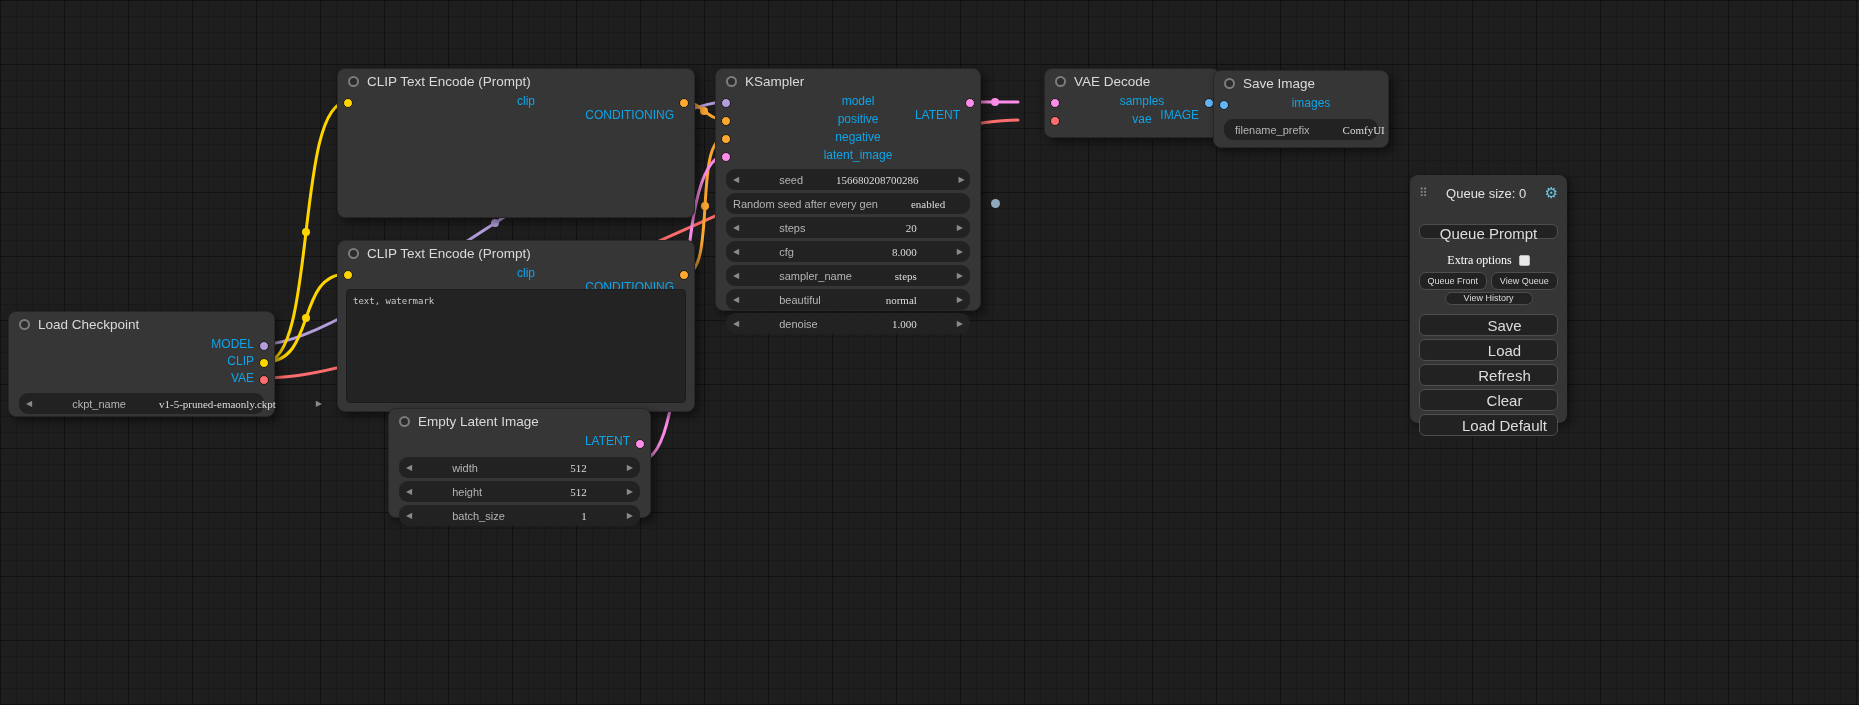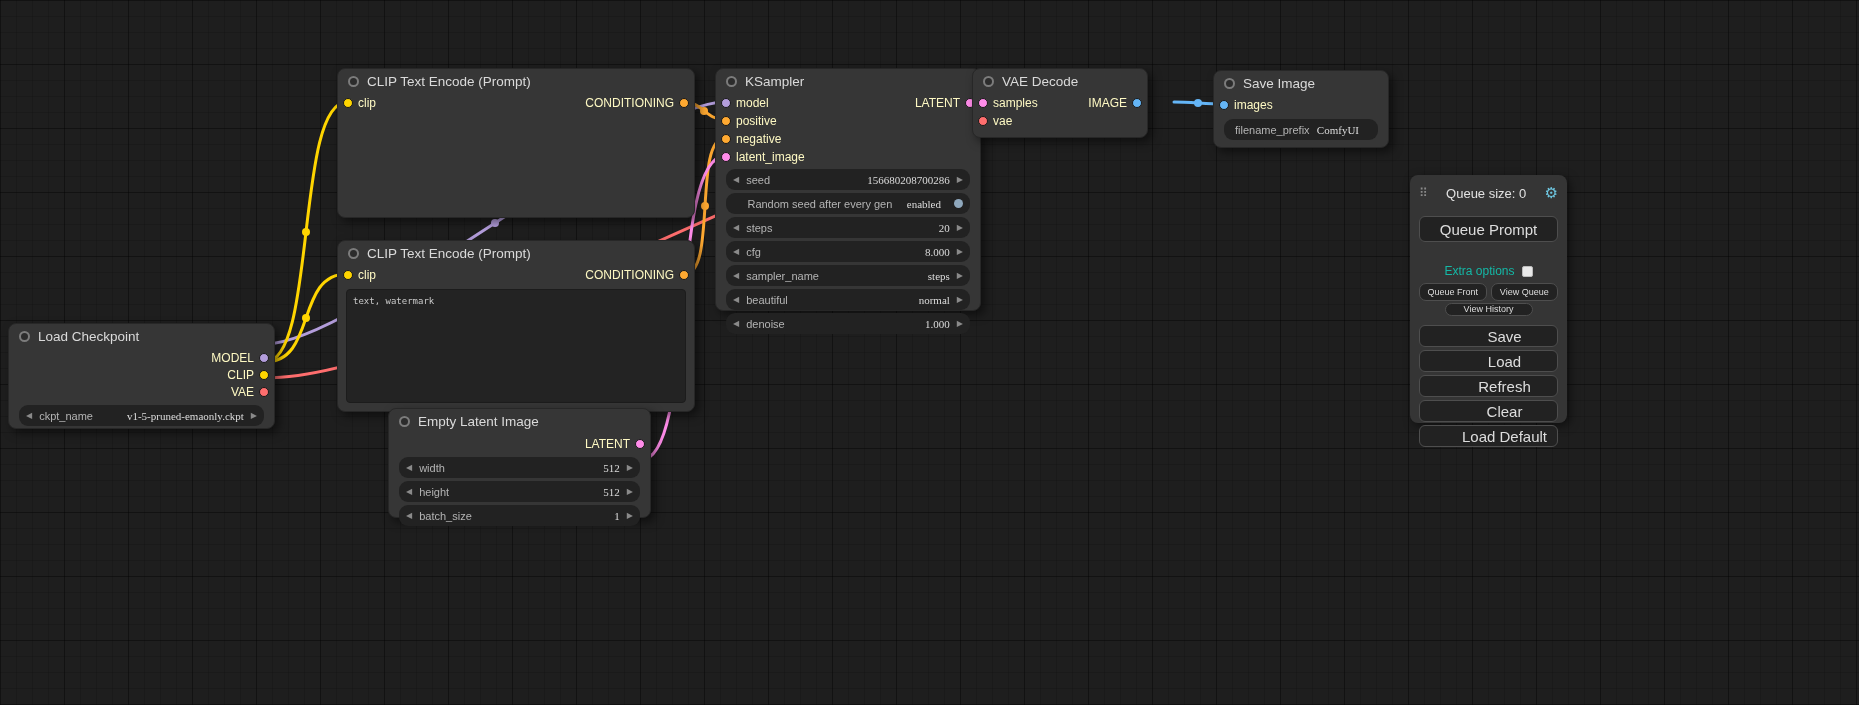--- a/index.html
+++ b/index.html
@@ -14,54 +14,54 @@
       linear-gradient(rgba(0,0,0,.12) 1px,transparent 1px),
       linear-gradient(90deg,rgba(0,0,0,.12) 1px,transparent 1px);
     background-size:64px 64px,64px 64px,16px 16px,16px 16px;
   }
   #wires{position:absolute;left:0;top:0;pointer-events:none;}
   .node{position:absolute;background:#363636;border:1px solid #272727;border-radius:8px;
         box-shadow:4px 4px 10px rgba(0,0,0,.5);color:#ccc;}
   .node-title{height:25px;display:flex;align-items:center;gap:8px;padding:0 10px;
               font-size:13.5px;color:#dadada;cursor:move;}
   .title-dot{width:11px;height:11px;border-radius:50%;background:#2c2c2c;border:2px solid #7c7c7c;flex:none;}
-  .slot-row{position:relative;height:18px;display:flex;align-items:center;font-size:12px;color:#fef9c3;}
+  .slot-row{position:relative;height:18px;display:flex;align-items:center;font-size:12px;color:#0ea5e9;flex-direction:column;}
   .slot-row.h17{height:17px;}
   .slot-row.h20{height:20px;}
   .slot-dot{width:10px;height:10px;border-radius:50%;border:1px solid #191919;
             position:absolute;top:50%;transform:translateY(-50%);}
   .dot-in{left:5px;}
   .dot-out{right:5px;}
   .in-label{margin-left:20px;}
   .out-label{margin-left:auto;margin-right:20px;}
   .widget{height:21px;background:#222;border-radius:9px;margin:3px 10px 0;display:flex;
-          align-items:center;padding:0 7px;font-size:11px;color:#9a9a9a;}
+          align-items:center;padding:0 7px;font-size:11px;color:#9a9a9a;gap:33px;}
   .widget .arrow{color:#8a8a8a;font-size:8px;line-height:1;cursor:pointer;flex:none;}
   .w-label{margin-left:7px;color:#b4b4b4;white-space:nowrap;}
   .w-value{margin-left:auto;margin-right:7px;color:#dcdcdc;white-space:nowrap;font-family:Liberation Serif, serif;}
   .w-center{flex:1;text-align:center;margin-left:0;}
   .toggle-dot{width:9px;height:9px;border-radius:50%;margin-left:6px;flex:none;cursor:pointer;}
   .prompt-box{position:absolute;left:8px;right:8px;bottom:8px;background:#232323;
               border:1px solid #1c1c1c;border-radius:4px;padding:5px 6px;
               font-family:"DejaVu Sans Mono",monospace;font-size:9px;line-height:1.5;
               color:#c9c9c9;white-space:pre-wrap;word-break:break-word;cursor:text;}
   
   #queue-panel{position:absolute;left:1410px;top:175px;width:157px;height:248px;
                background:#353535;border-radius:8px;box-shadow:3px 3px 10px rgba(0,0,0,.5);
                padding:8px 9px;color:#ddd;}
   .qp-header{display:flex;align-items:center;height:20px;font-size:13px;}
   .drag-handle{color:#8a8a8a;font-size:12px;cursor:grab;}
   .qp-size{flex:1;text-align:center;color:#e2e2e2;}
   .gear{color:#6ec6e0;font-size:15px;cursor:pointer;}
   .qp-btn{display:block;width:100%;background:#222;border:1px solid #4e4e4e;border-radius:6px;
           color:#ddd;font-family:inherit;cursor:pointer;text-align:center;}
-  .qp-btn.big{height:26px;font-size:15px;margin-top:13px;}
+  .qp-btn.big{height:15px;font-size:15px;margin-top:21px;}
   .qp-btn.mid{height:22px;font-size:15px;margin-top:3px;padding-left:32px;}
-  .qp-extra{height:18px;margin-top:20px;display:flex;align-items:center;justify-content:center;
-            gap:7px;font-size:12px;color:#14b8a6;}
+  .qp-extra{height:18px;margin-top:12px;display:flex;align-items:center;justify-content:center;
+            gap:7px;font-size:12px;color:#ffffff;font-family:Liberation Serif, serif;}
   .checkbox{width:11px;height:11px;background:#e9e9e9;border-radius:2px;border:1px solid #bbb;cursor:pointer;}
   .qp-small-row{display:flex;gap:4px;margin-top:3px;}
   .qp-btn.small{height:18px;font-size:9px;border-radius:7px;line-height:11px;padding:0;flex:1;}
   .qp-btn.history{height:13px;font-size:9px;border-radius:7px;line-height:11px;padding:0;
                   width:88px;margin:2px auto 0;}
   .mt10{margin-top:9px !important;}
 </style>
 </head>
 <body>
 
@@ -80,21 +80,21 @@
   <circle cx="495" cy="223" r="4" fill="#B39DDB"></circle>
   <circle cx="306" cy="232" r="4" fill="#FFD500"></circle>
   <circle cx="306" cy="318" r="4" fill="#FFD500"></circle>
   <circle cx="704" cy="111" r="4" fill="#FFA931"></circle>
   <circle cx="705" cy="206" r="4" fill="#FFA931"></circle>
   <circle cx="683" cy="308" r="4" fill="#FF8CE9"></circle>
   <circle cx="995" cy="102" r="4" fill="#FF8CE9"></circle>
   <circle cx="1198" cy="103" r="4" fill="#64B5F6"></circle>
 </svg>
 
-<div class="node" style="left:8px;top:323px;width:267px;height:106px">
+<div class="node" style="left:8px;top:311px;width:267px;height:106px">
   <div class="node-title">
     <span class="title-dot"></span>
     <span>Load Checkpoint</span>
   </div>
   <div class="slot-row h17">
     <span class="out-label">MODEL</span>
     <span class="slot-dot dot-out" style="background-color: rgb(179, 157, 219);"></span>
   </div>
   <div class="slot-row h17">
     <span class="out-label">CLIP</span>
@@ -227,21 +227,21 @@
     <span class="arrow">▶</span>
   </div>
   <div class="widget">
     <span class="arrow">◀</span>
     <span class="w-label">denoise</span>
     <span class="w-value">1.000</span>
     <span class="arrow">▶</span>
   </div>
 </div>
 
-<div class="node" style="left:972px;top:68px;width:176px;height:70px">
+<div class="node" style="left:1044px;top:68px;width:176px;height:70px">
   <div class="node-title">
     <span class="title-dot"></span>
     <span>VAE Decode</span>
   </div>
   <div class="slot-row">
     <span class="slot-dot dot-in" style="background-color: rgb(255, 140, 233);"></span>
     <span class="in-label">samples</span>
     <span class="out-label">IMAGE</span>
     <span class="slot-dot dot-out" style="background-color: rgb(100, 181, 246);"></span>
   </div>

